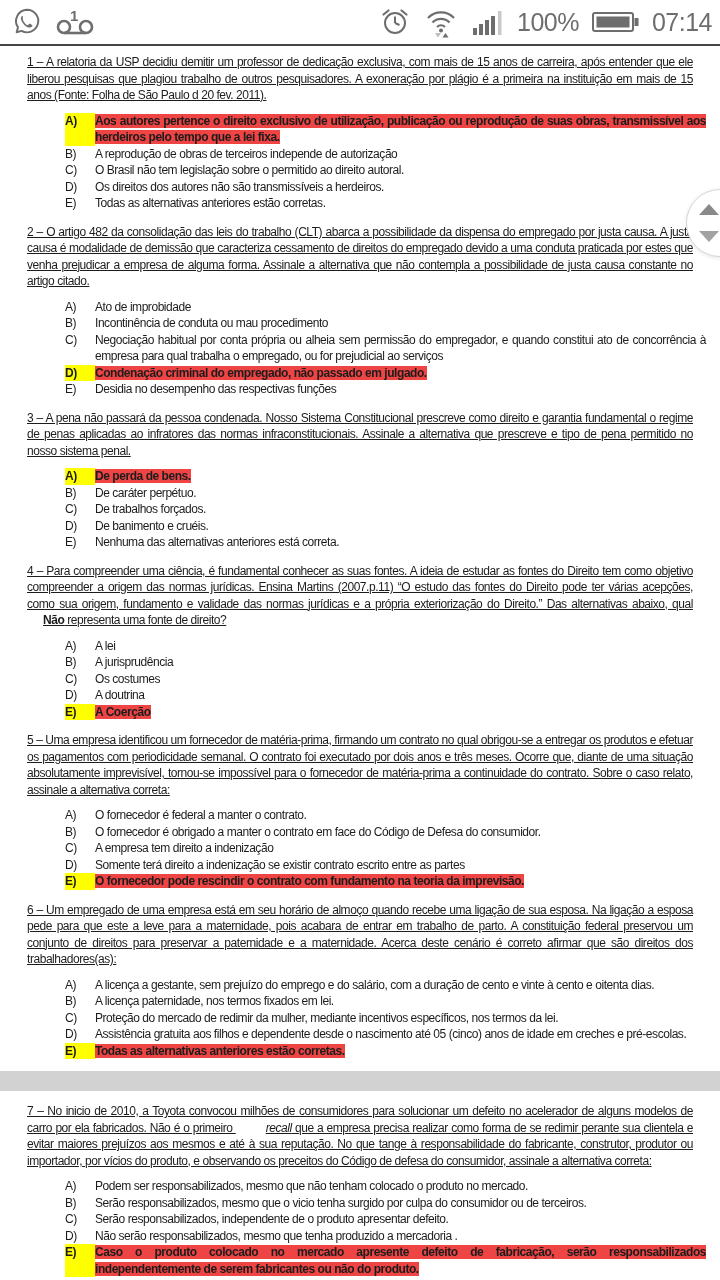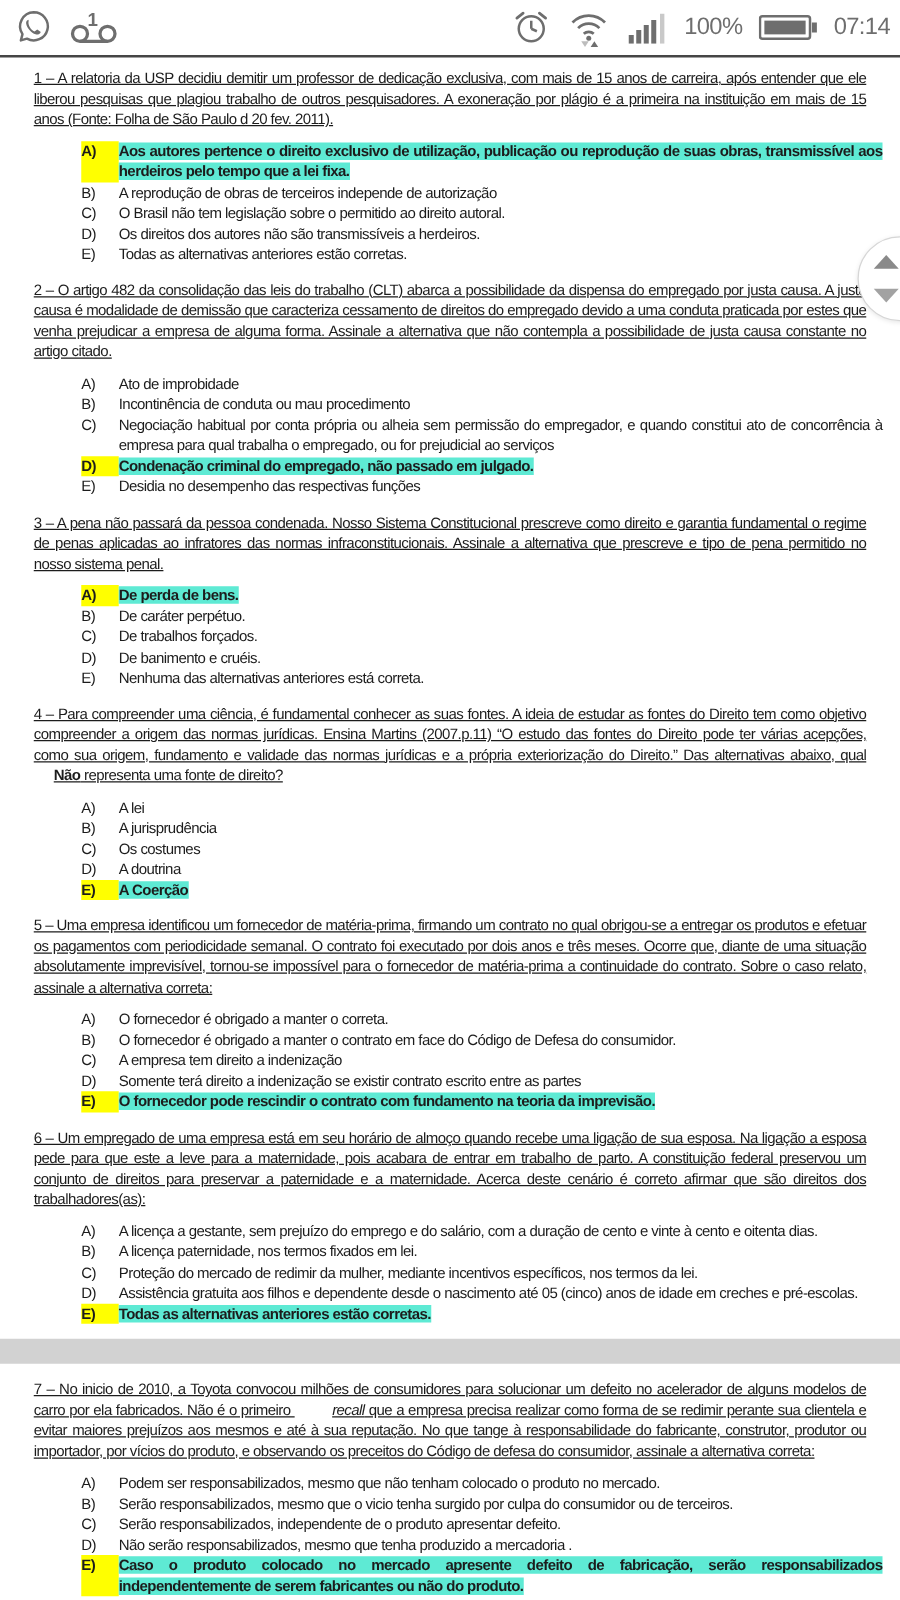--- a/index.html
+++ b/index.html
@@ -7,39 +7,39 @@
   body {
     width:720px; height:1280px; overflow:hidden; background:#ffffff;
     font-family:"Liberation Sans", sans-serif; position:relative;
   }
   
   .status-bar {
     height:42px; display:flex; align-items:center;
     padding:2px 8px 0 12px; gap:13px; color:#6e6e6e;
   }
   .sb-spacer { flex:1; }
-  .sb-text { font-size:19px; color:#6e6e6e; letter-spacing:-0.5px; }
+  .sb-text { font-size:25px; color:#6e6e6e; letter-spacing:-0.5px; }
   .sb-icon { display:block; }
   .top-divider { height:2px; background:#454545; margin-top:2px; }
   
   .page {
     padding:8px 14px 0 27px;
     font-size:12px; line-height:16.5px; letter-spacing:-0.45px;
     color:#1c1c1c; text-align:justify;
   }
   .q-intro, .q-prompt { margin:0 13px 0 0;text-decoration:underline; }
   .q-prompt { margin-top:9px; }
   .question-block { margin-bottom:12px; }
   .options { margin-top:9px; }
   .option-row { display:flex; margin-left:38px; }
   .opt-letter { flex:0 0 30px; }
   .opt-text-wrap { flex:1; text-align:justify; }
   .option-row.hl { font-weight:700; }
   .option-row.hl .opt-letter { background:#ffff00; }
-  .option-row.hl .opt-text { background:#5eead4; box-decoration-break:clone; -webkit-box-decoration-break:clone; }
+  .option-row.hl .opt-text { background:#ef4444; box-decoration-break:clone; -webkit-box-decoration-break:clone; }
   .bold { font-weight:700;padding-left:16px; }
   .italic { font-style:italic;margin-left:30px; }
   .page-break { height:20px; background:#d2d2d2; margin:4px -14px 12px -27px; }
   
   .scroll-widget {
     position:absolute; top:189px; left:686px; width:68px; height:68px;
     border-radius:50%; background:#ffffff; border:1px solid #d6d6d6;
     box-shadow:0 1px 4px rgba(0,0,0,0.10); z-index:9;
   }
   .tri-btn { position:absolute; left:12px; width:0; height:0; cursor:pointer;
@@ -196,21 +196,21 @@
           <span class="opt-letter">E)</span>
           <div class="opt-text-wrap"><span class="opt-text">A Coerção</span></div>
         </div>
       </div>
     </div>
     <div class="question-block">
       <p class="q-intro"><span>5 – Uma empresa identificou um fornecedor de matéria-prima, firmando um contrato no qual obrigou-se a entregar os produtos e efetuar os pagamentos com periodicidade semanal. O contrato foi executado por dois anos e três meses. Ocorre que, diante de uma situação absolutamente imprevisível, tornou-se impossível para o fornecedor de matéria-prima a continuidade do contrato. Sobre o caso relato, assinale a alternativa correta:</span></p>
       <div class="options">
         <div class="option-row">
           <span class="opt-letter">A)</span>
-          <div class="opt-text-wrap"><span class="opt-text">O fornecedor é obrigado a manter o correta.</span></div>
+          <div class="opt-text-wrap"><span class="opt-text">O fornecedor é federal a manter o contrato.</span></div>
         </div>
         <div class="option-row">
           <span class="opt-letter">B)</span>
           <div class="opt-text-wrap"><span class="opt-text">O fornecedor é obrigado a manter o contrato em face do Código de Defesa do consumidor.</span></div>
         </div>
         <div class="option-row">
           <span class="opt-letter">C)</span>
           <div class="opt-text-wrap"><span class="opt-text">A empresa tem direito a indenização</span></div>
         </div>
         <div class="option-row">

